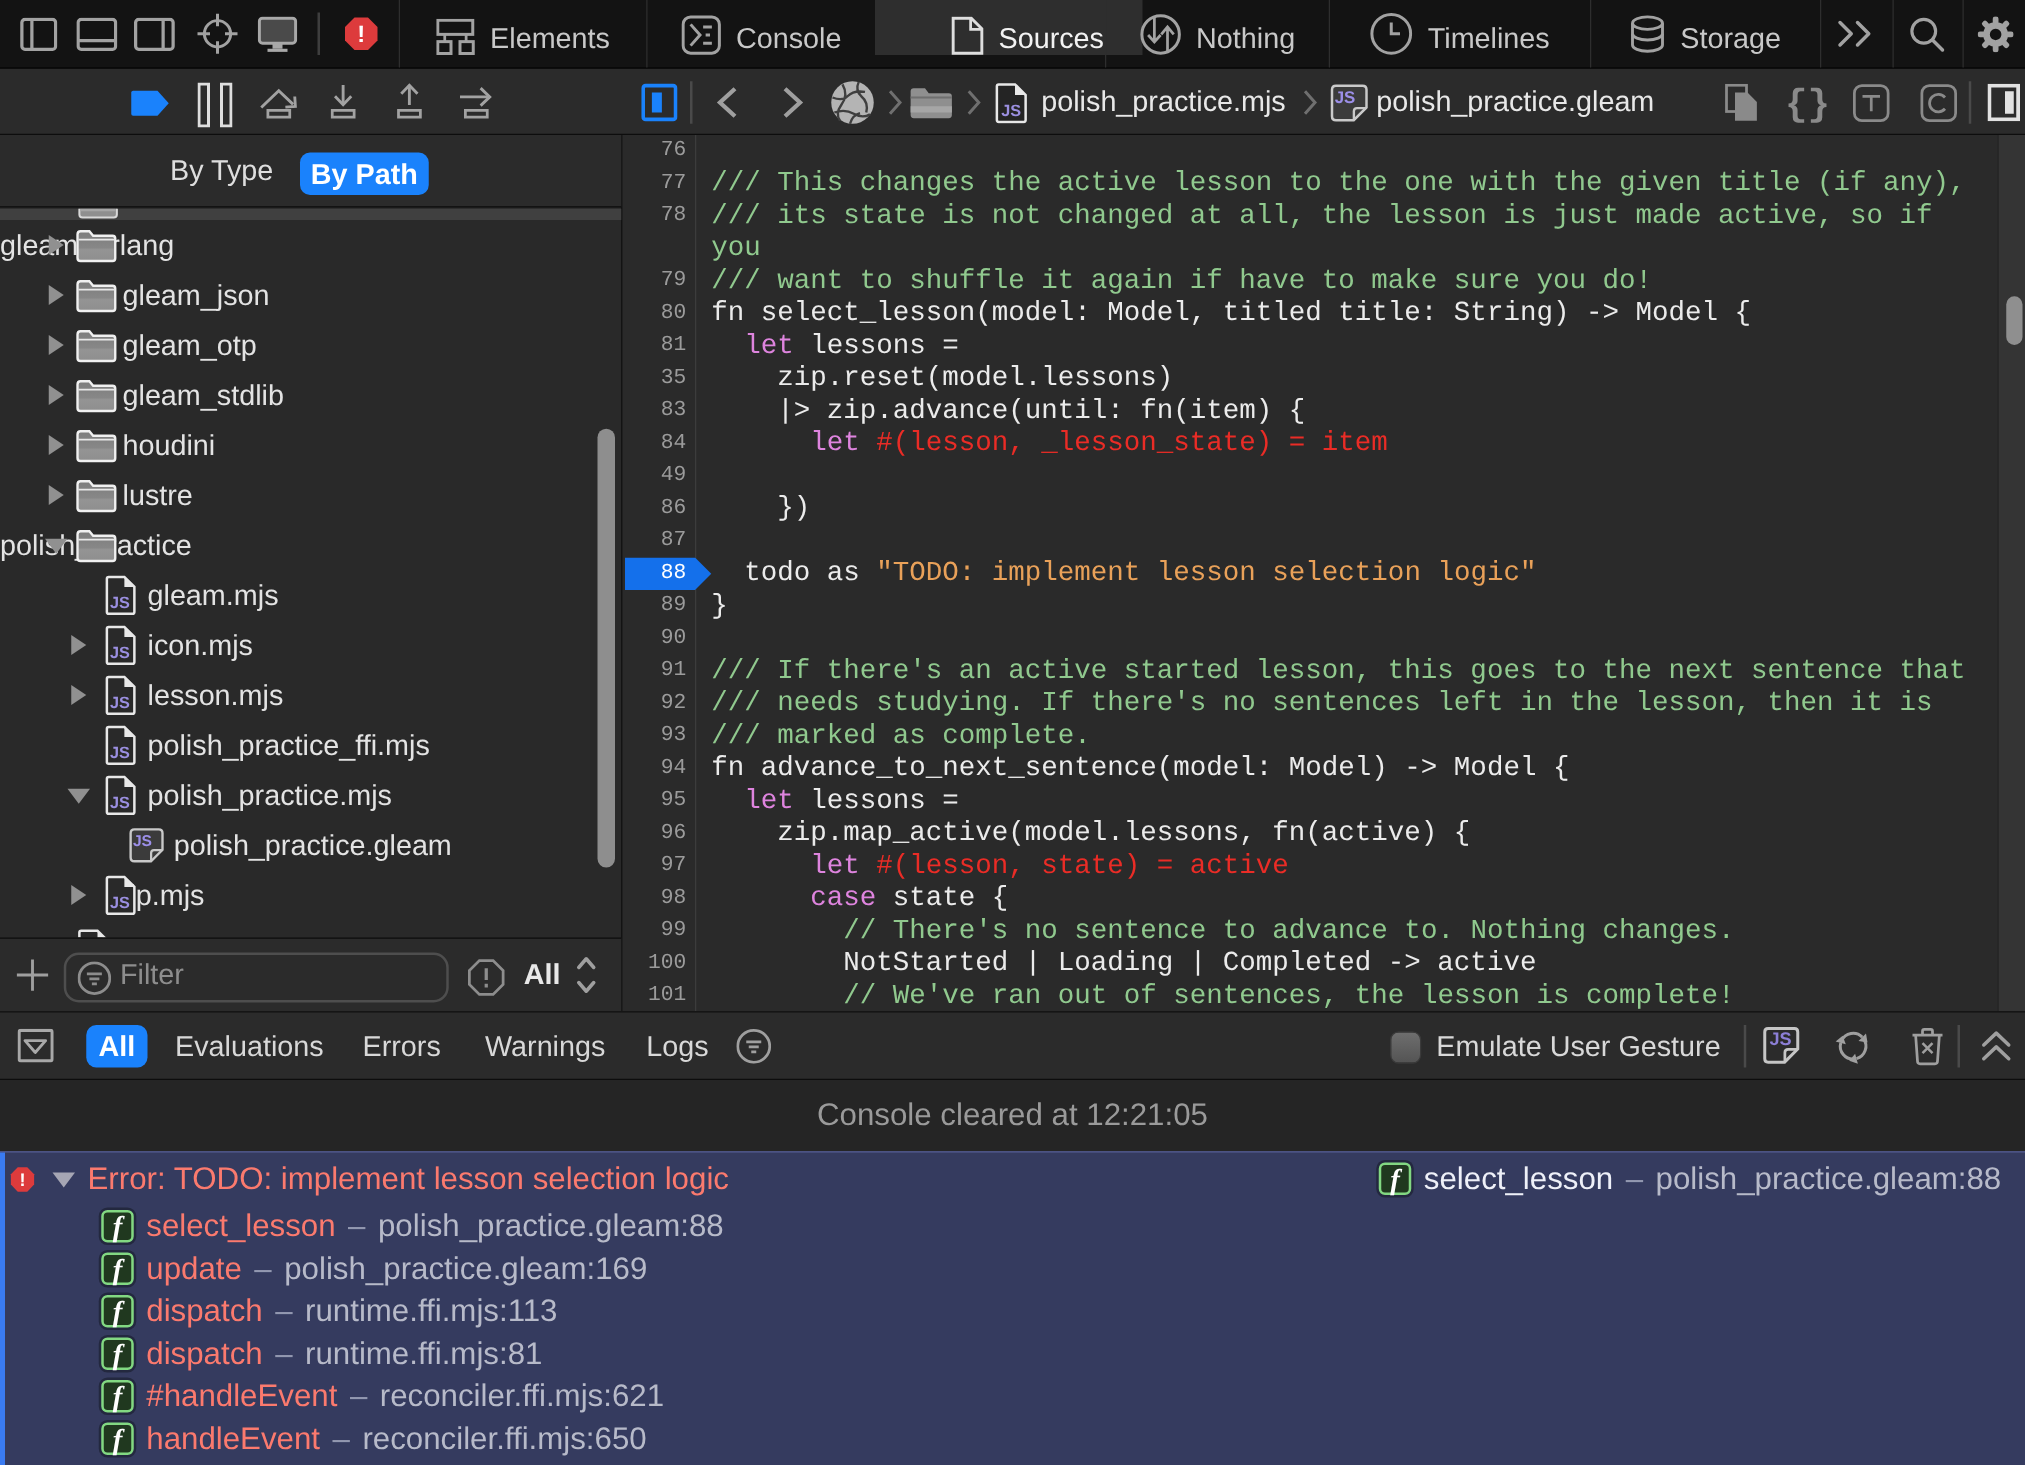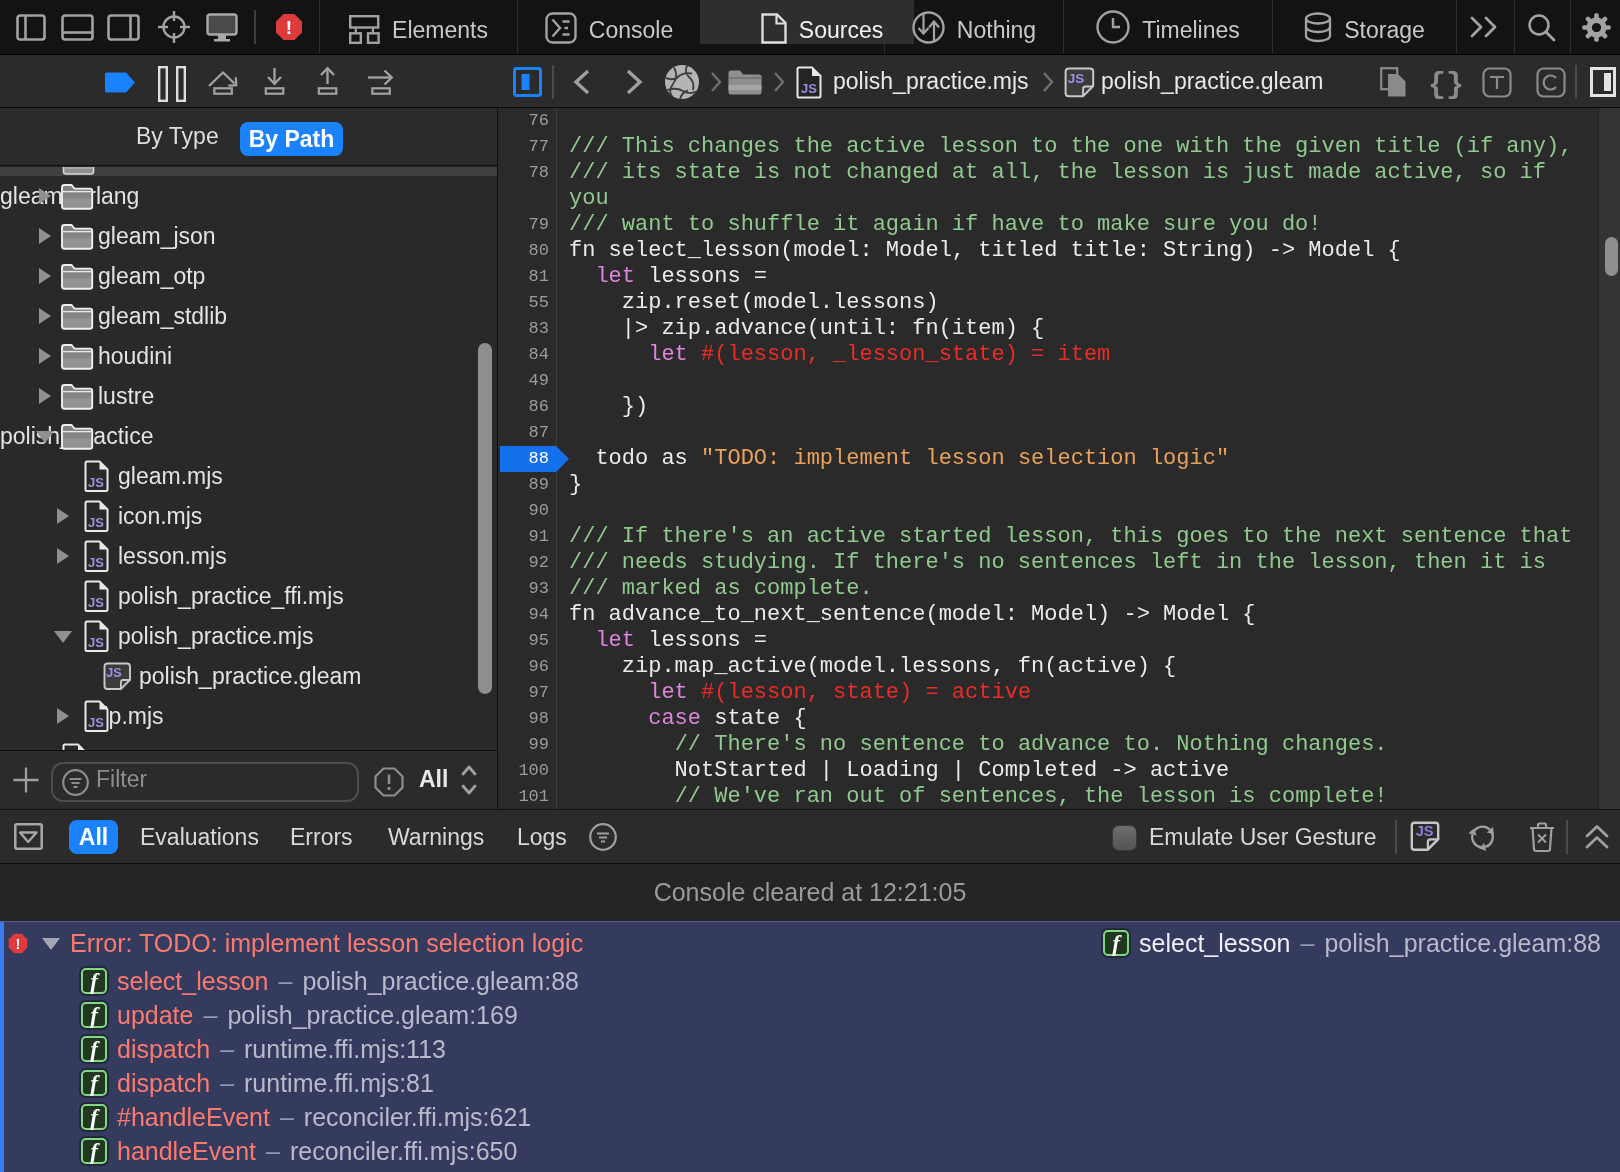--- a/index.html
+++ b/index.html
@@ -462,21 +462,21 @@
       </div>
     <div class="crow" style="top:130px">
         <span class="ln">80</span>
         <pre class="code">fn select_lesson(model: Model, titled title: String) -&gt; Model {</pre>
       </div>
     <div class="crow" style="top:156px">
         <span class="ln">81</span>
         <pre class="code">  <span class="kw">let</span> lessons =</pre>
       </div>
     <div class="crow" style="top:182px">
-        <span class="ln">55</span>
+        <span class="ln">35</span>
         <pre class="code">    zip.reset(model.lessons)</pre>
       </div>
     <div class="crow" style="top:208px">
         <span class="ln">83</span>
         <pre class="code">    |&gt; zip.advance(until: fn(item) {</pre>
       </div>
     <div class="crow" style="top:234px">
         <span class="ln">84</span>
         <pre class="code">      <span class="kw">let</span> <span class="rd">#(lesson, _lesson_state) = item</span></pre>
       </div>

